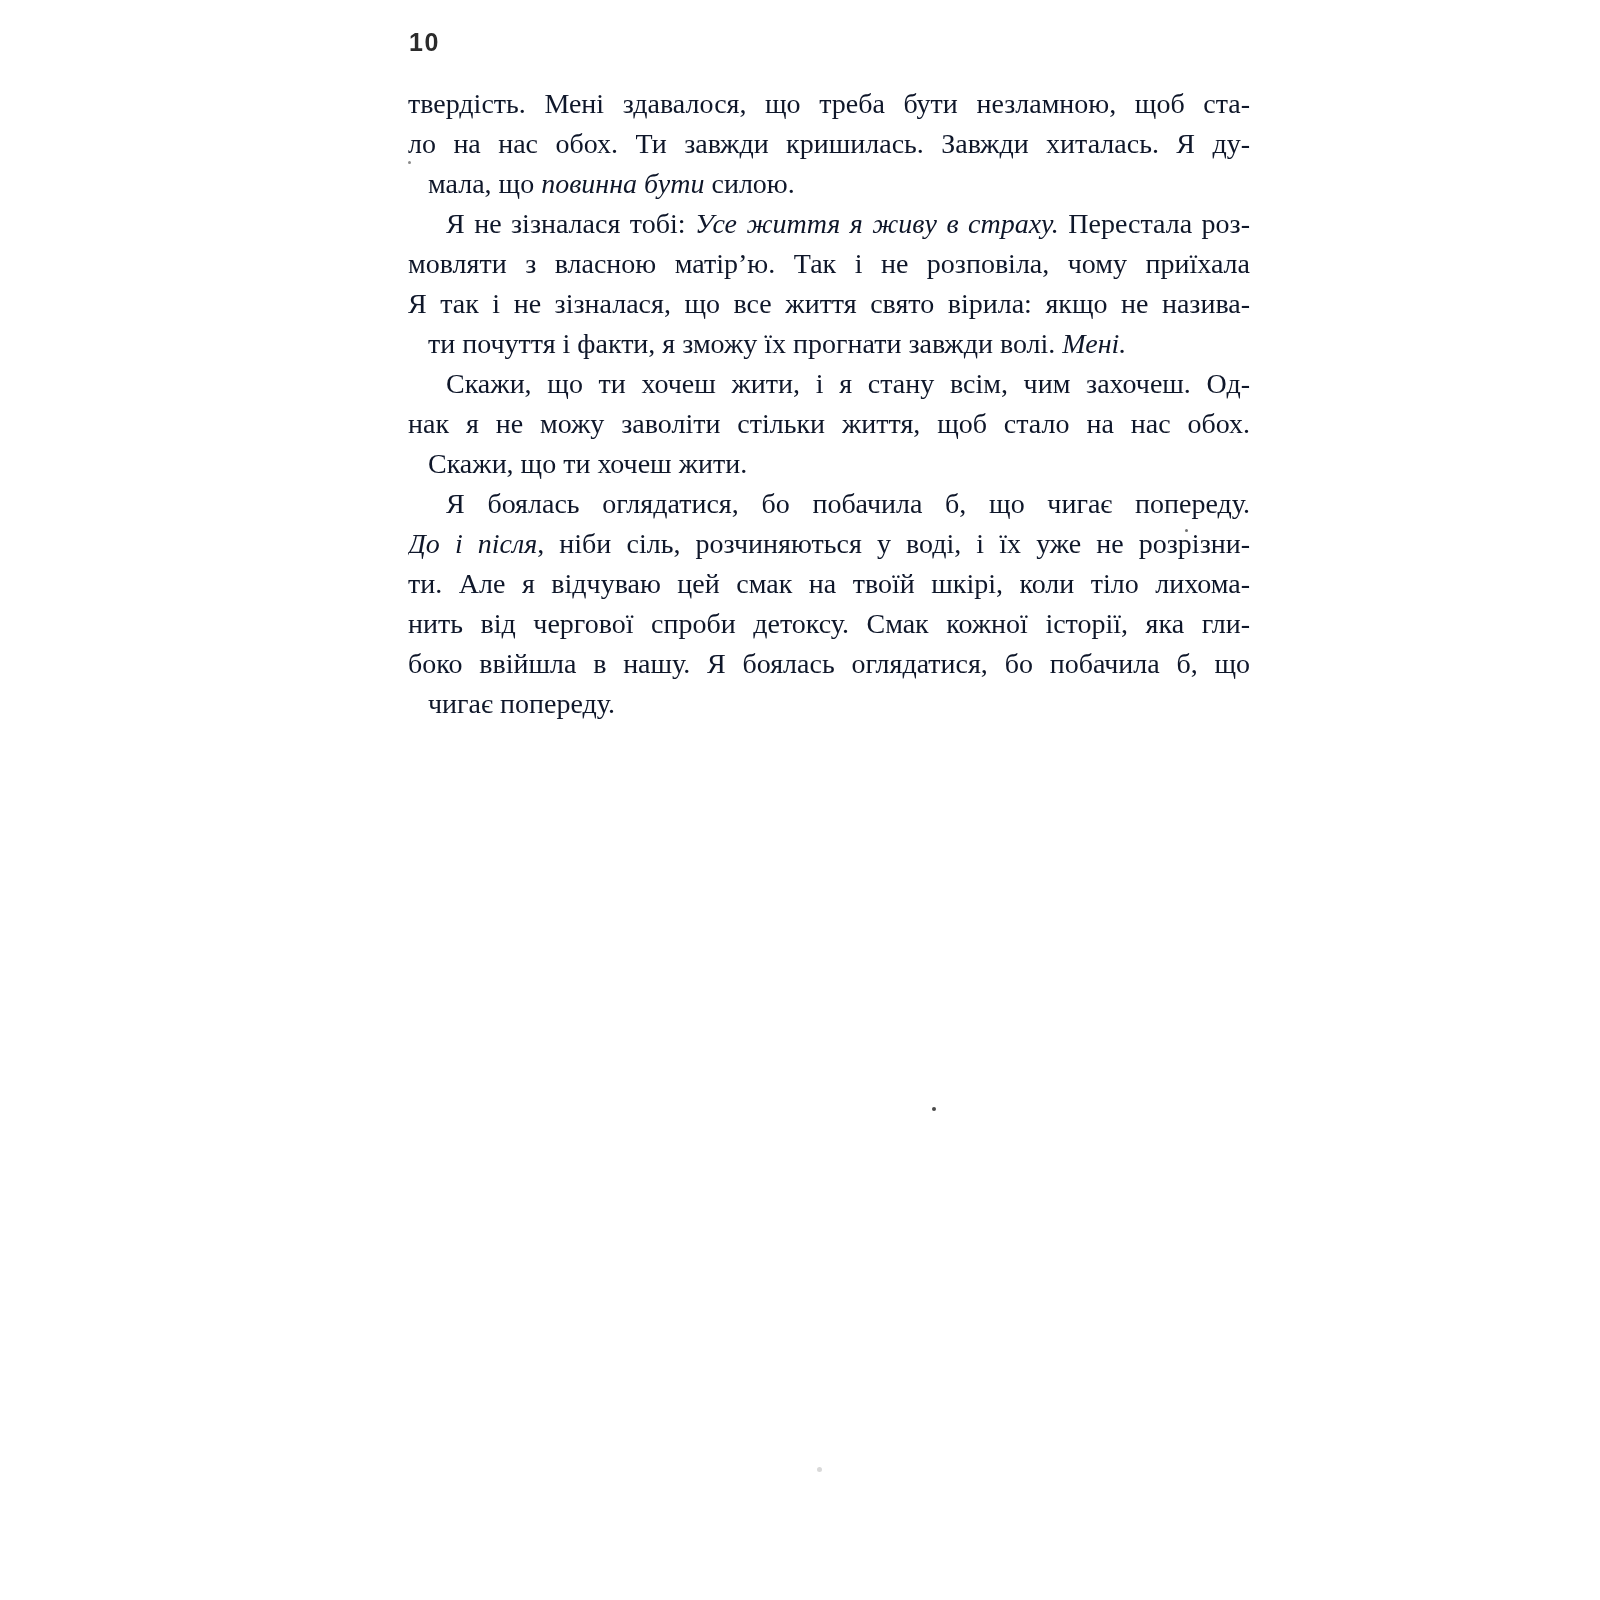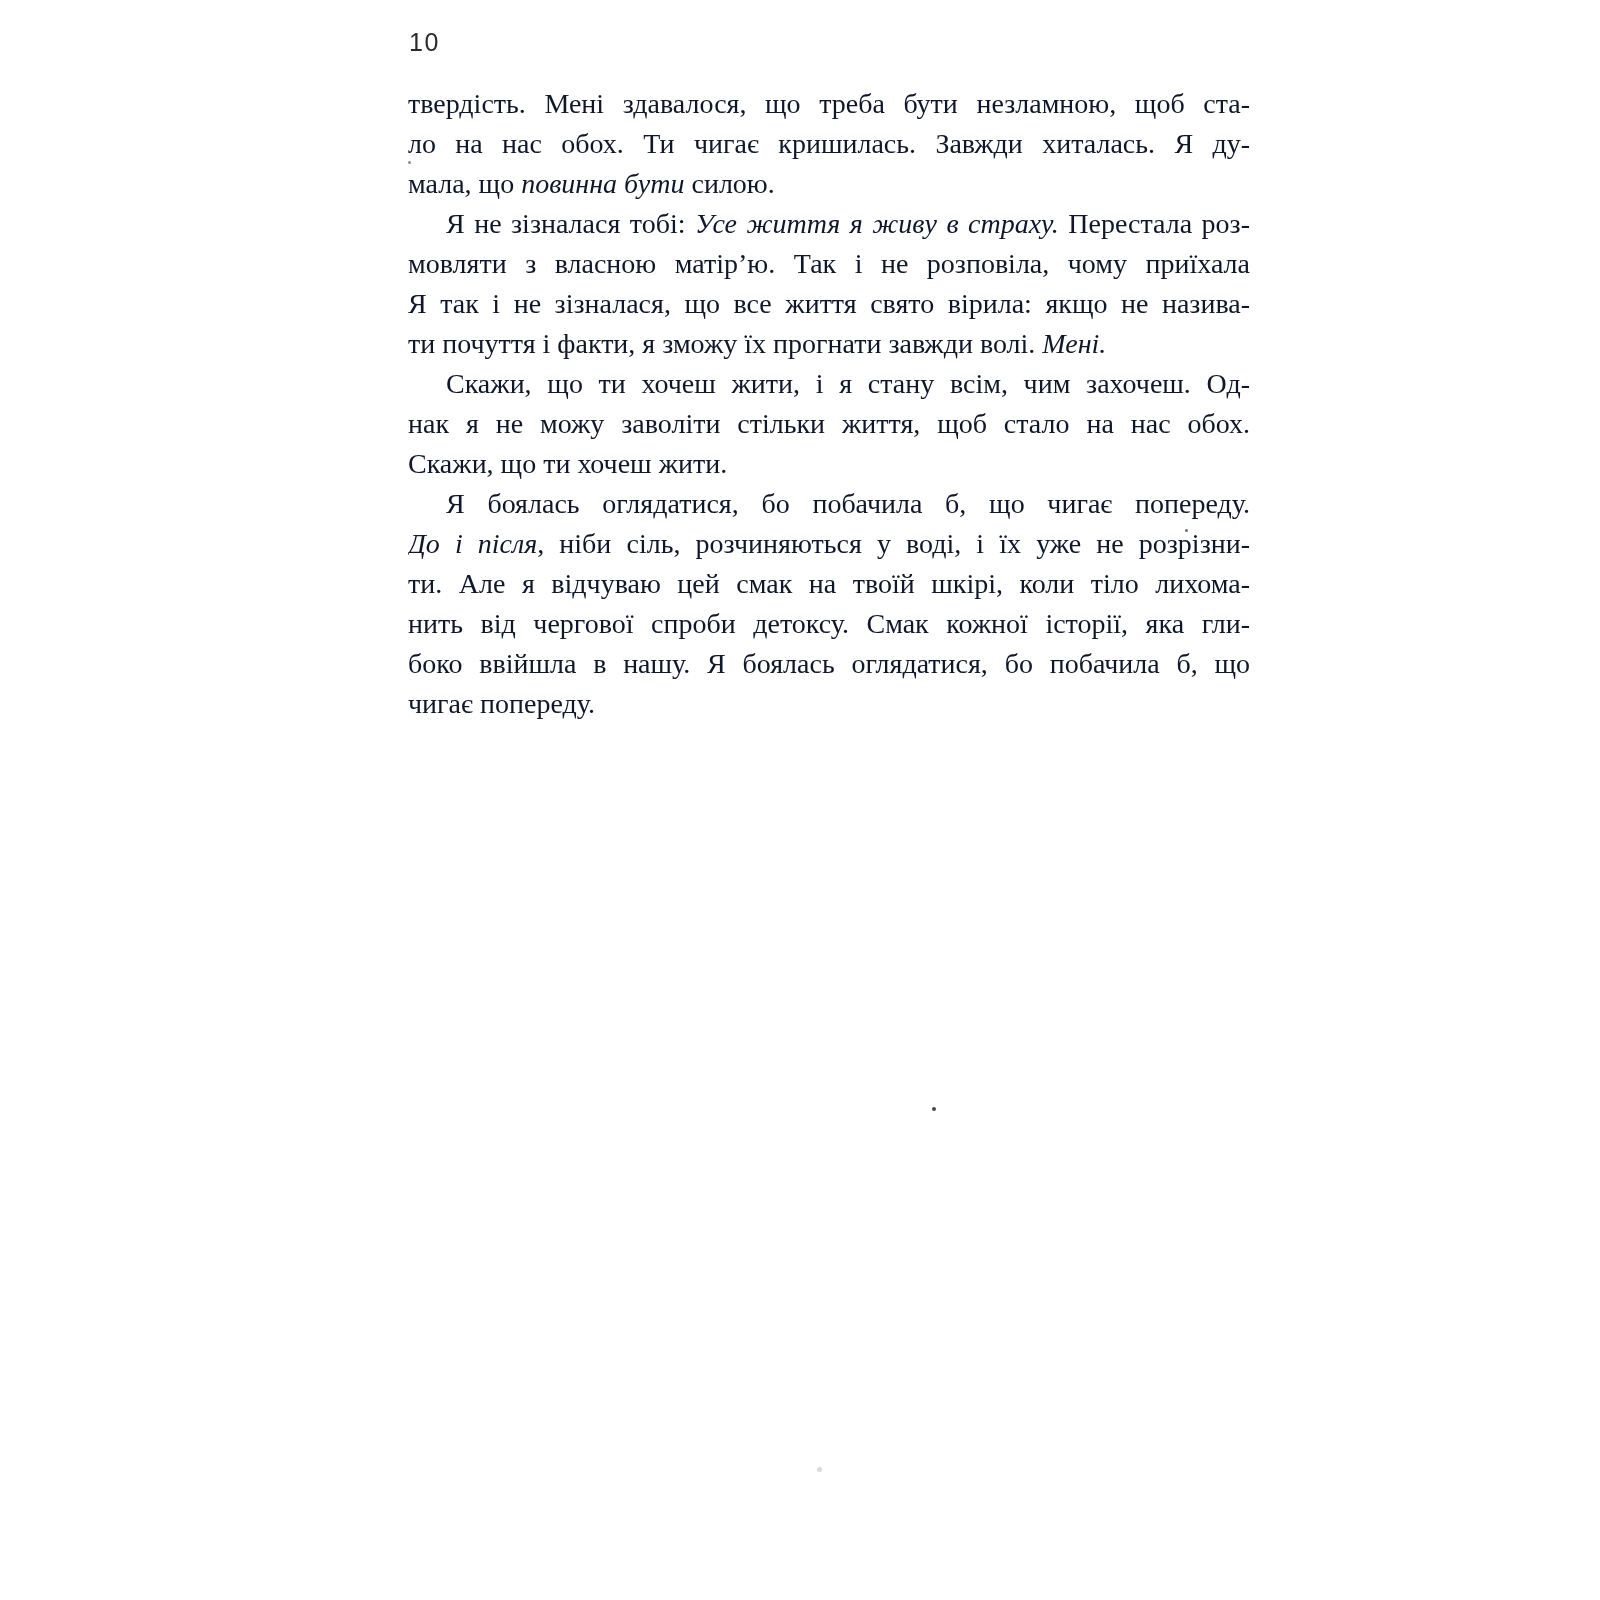--- a/index.html
+++ b/index.html
@@ -17,21 +17,21 @@
     background: #ffffff;
     font-family: "Liberation Serif", "DejaVu Serif", serif;
     color: #1f1f1f;
   }
   .page-number {
     position: absolute;
     left: 409px;
     top: 28px;
     font-family: "Liberation Sans", "DejaVu Sans", sans-serif;
     font-size: 25px;
-    font-weight: normal;
+    font-weight: bold;
     letter-spacing: 1.5px;
     color: #2b2b2b;
   }
   .text-block {
     position: absolute;
     left: 408px;
     top: 84px;
     width: 842px;
     font-size: 28px;
     line-height: 40px;
@@ -40,40 +40,41 @@
   .para { margin: 0; padding: 0; }
   .line {
     text-align: justify;
     text-align-last: justify;
     height: 40px;
     overflow: hidden;
     white-space: normal;
   }
   .line.last {
     text-align-last: left;
+    margin-left: 20px;
   }
   .line.indent {
     text-indent: 38px;
   }
   .line .it { font-style: italic; }
   .speck {
     position: absolute;
     border-radius: 50%;
   }
 </style>
 </head>
 <body>
 
 <div class="page">
   <div class="page-number">10</div>
 
   <div class="text-block">
       <div class="para">
         <div class="line"><span>твердість. Мені здавалося, що треба бути незламною, щоб ста-</span></div>
-        <div class="line"><span>ло на нас обох. Ти чигає кришилась. Завжди хиталась. Я ду-</span></div>
+        <div class="line"><span>ло на нас обох. Ти завжди кришилась. Завжди хиталась. Я ду-</span></div>
         <div class="line last"><span>мала, що </span><span class="it">повинна бути</span><span> силою.</span></div>
       </div>
       <div class="para">
         <div class="line indent"><span>Я не зізналася тобі: </span><span class="it">Усе життя я живу в страху.</span><span> Перестала роз-</span></div>
         <div class="line"><span>мовляти з власною матір’ю. Так і не розповіла, чому приїхала</span></div>
         <div class="line"><span>Я так і не зізналася, що все життя свято вірила: якщо не назива-</span></div>
         <div class="line last"><span>ти почуття і факти, я зможу їх прогнати завжди волі. </span><span class="it">Мені.</span></div>
       </div>
       <div class="para">
         <div class="line indent"><span>Скажи, що ти хочеш жити, і я стану всім, чим захочеш. Од-</span></div>

